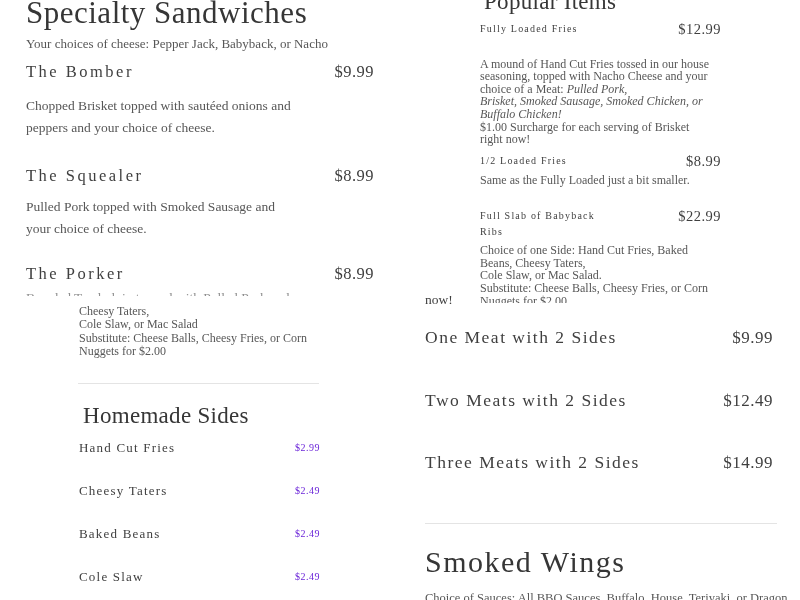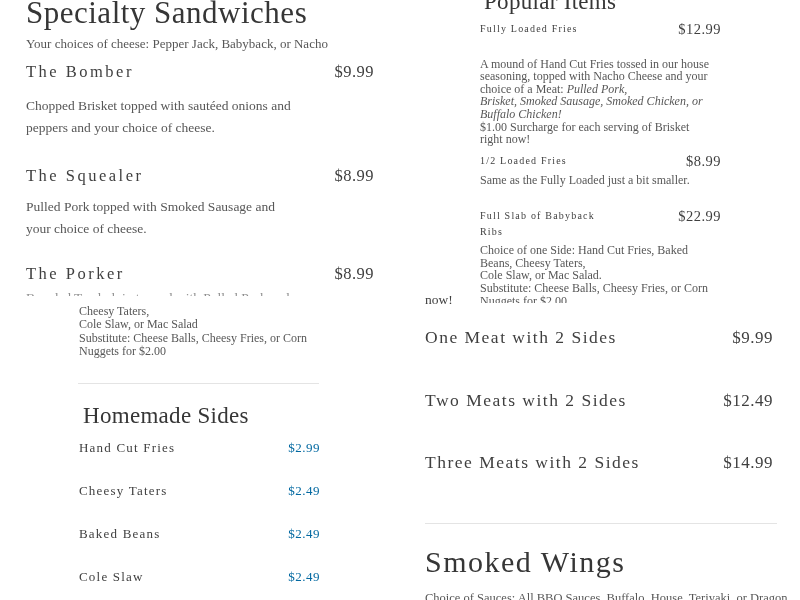--- a/index.html
+++ b/index.html
@@ -12,21 +12,21 @@
   .mid-title{font-size:23px;line-height:28px;letter-spacing:0.3px;color:#363636;font-weight:400;margin:4px;white-space:nowrap;}
   .note{font-size:13px;line-height:18px;color:#575757;}
   .row{display:flex;justify-content:space-between;align-items:flex-start;}
   .item-name{font-size:16.5px;line-height:20px;letter-spacing:2.5px;color:#3f3f3f;white-space:pre-line;}
   .plate-name{font-size:17.5px;line-height:21px;letter-spacing:1.5px;color:#3f3f3f;}
   .sub-name{font-size:10px;line-height:15.5px;letter-spacing:1.2px;color:#3f3f3f;white-space:pre-line;}
   .side-name{font-size:13px;line-height:16px;letter-spacing:1.2px;color:#3f3f3f;}
   .price-lg{font-size:16.5px;line-height:20px;letter-spacing:0.5px;color:#3f3f3f;}
   .price-xl{font-size:17px;line-height:21px;letter-spacing:0.5px;color:#3f3f3f;}
   .price-md{font-size:14.5px;line-height:16px;letter-spacing:0.5px;color:#3f3f3f;}
-  .price-sm{font-size:13px;line-height:16px;letter-spacing:0.5px;color:#0369a1;}
+  .price-sm{font-size:10px;line-height:16px;letter-spacing:0.5px;color:#6d28d9;}
   .desc{font-size:13.5px;line-height:21.5px;color:#575757;white-space:pre-line;}
   .sdesc{font-size:12px;line-height:12.7px;color:#575757;white-space:pre-line;}
   .sdesc i{font-style:italic;}
   .divider{border-top:1px solid #e4e4e4;height:0;}
   .clip{overflow:hidden;}
   .faded{color:#8f8f8f;}
 </style>
 </head>
 <body>
 

